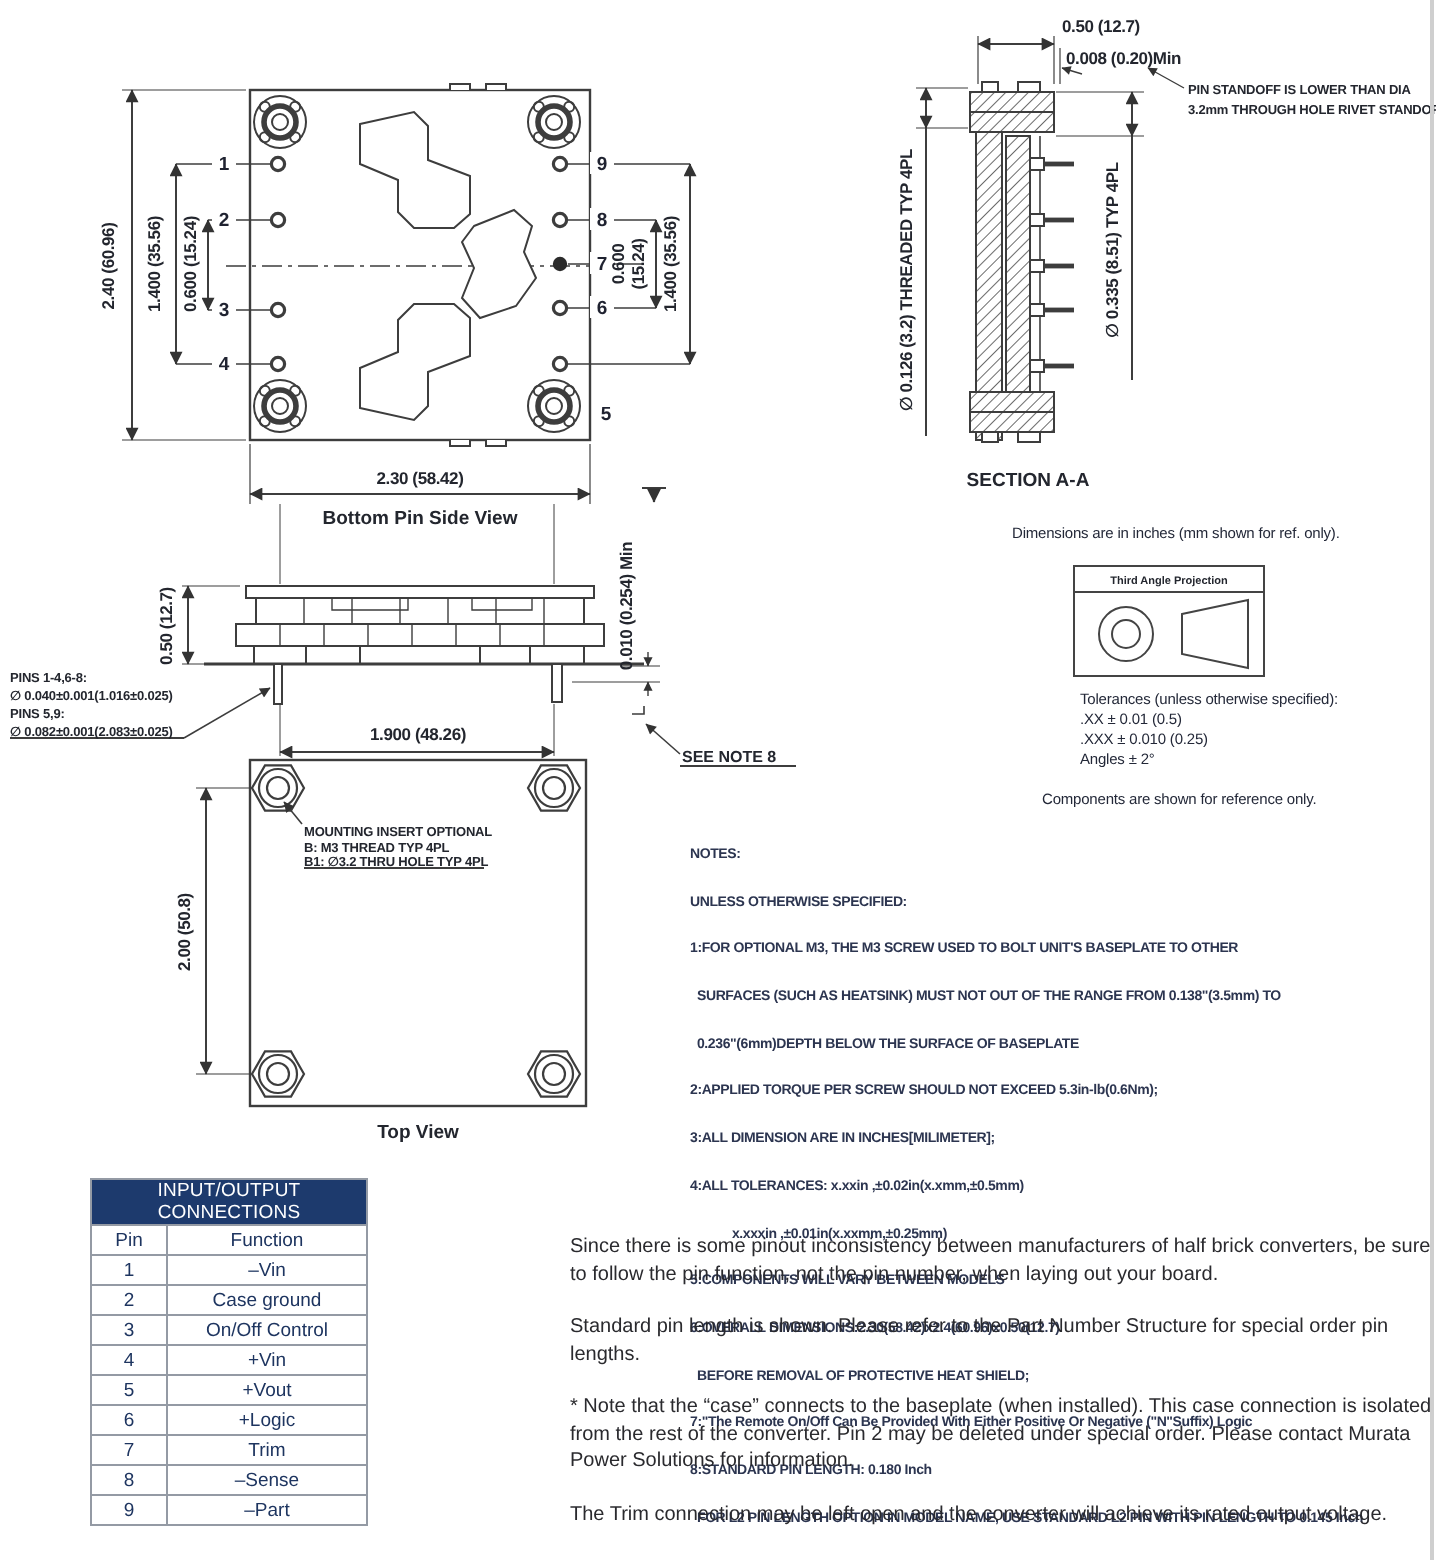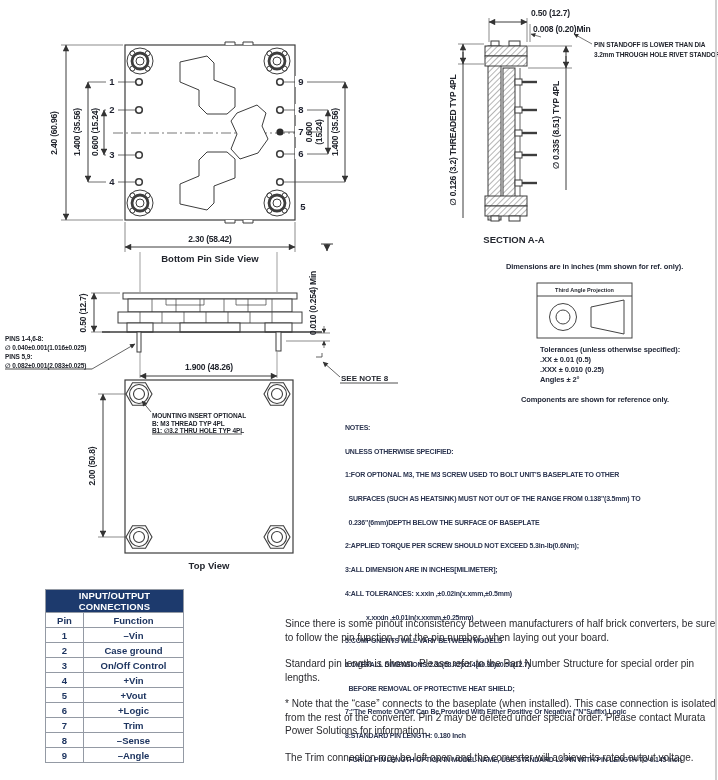--- a/index.html
+++ b/index.html
@@ -9,27 +9,27 @@
   .page-border-right{position:absolute;top:0;right:1px;width:2px;height:780px;background:#cfcfcf}
   
   svg text{font-family:"Liberation Sans","DejaVu Sans",sans-serif}
   .svgdim{font-size:8.5px;font-weight:600;fill:#23262e;letter-spacing:-.2px}
   .svgsm{font-size:6.5px;font-weight:700;fill:#23262e;letter-spacing:-.1px}
   .svgnote{font-size:8px;font-weight:700;fill:#23262e}
   .svgpin{font-size:9.5px;font-weight:600;fill:#1f2230}
   .svgtitle{font-size:9.5px;font-weight:700;fill:#23262e}
   .svgtiny{font-size:5.5px;font-weight:700;fill:#23262e}
   
-  .rp{font-size:7.5px;font-weight:700;color:#232838;letter-spacing:-.1px}
+  .rp{font-size:7.5px;font-weight:400;color:#232838;letter-spacing:-.1px}
   .tol-line{line-height:10px}
   
   .notes{font-size:7px;line-height:7.9px;font-weight:700;color:#2c3550;white-space:pre;letter-spacing:-.2px}
   
   .io-table{border-collapse:collapse;table-layout:fixed}
-  .io-table td,.io-table th{border:1px solid #949aa4;padding:0;text-align:center;font-size:9.5px;font-weight:700;color:#1e3560;height:15px;background:#fff}
+  .io-table td,.io-table th{border:1px solid #949aa4;padding:0;text-align:center;font-size:9.5px;font-weight:400;color:#1e3560;height:15px;background:#fff}
   .io-title{background:#1d3a6d !important;color:#fff !important;font-weight:700;letter-spacing:.1px;height:13px}
   .col-pin{width:38px}
   .col-fn{width:100px}
   
   .paras{width:436px;font-size:10px;line-height:13.5px;color:#2a2a2e}
   .paras p{margin-bottom:13px}
   .paras p:last-child{margin-bottom:0}
 </style>
 </head>
 <body>
@@ -349,21 +349,21 @@
   <tr>
         <td>7</td>
         <td>Trim</td>
       </tr>
   <tr>
         <td>8</td>
         <td>–Sense</td>
       </tr>
   <tr>
         <td>9</td>
-        <td>–Angle</td>
+        <td>–Part</td>
       </tr>
 </tbody>
   </table>
 
 <div class="abs paras" style="left:285px;top:617px">
   <p>Since there is some pinout inconsistency between manufacturers of half brick converters, be sure to follow the pin function, not the pin number, when laying out your board.</p>
   <p>Standard pin length is shown. Please refer to the Part Number Structure for special order pin lengths.</p>
   <p>* Note that the “case” connects to the baseplate (when installed). This case connection is isolated from the rest of the converter. Pin 2 may be deleted under special order. Please contact Murata Power Solutions for information.</p>
   <p>The Trim connection may be left open and the converter will achieve its rated output voltage.</p>
 </div>

